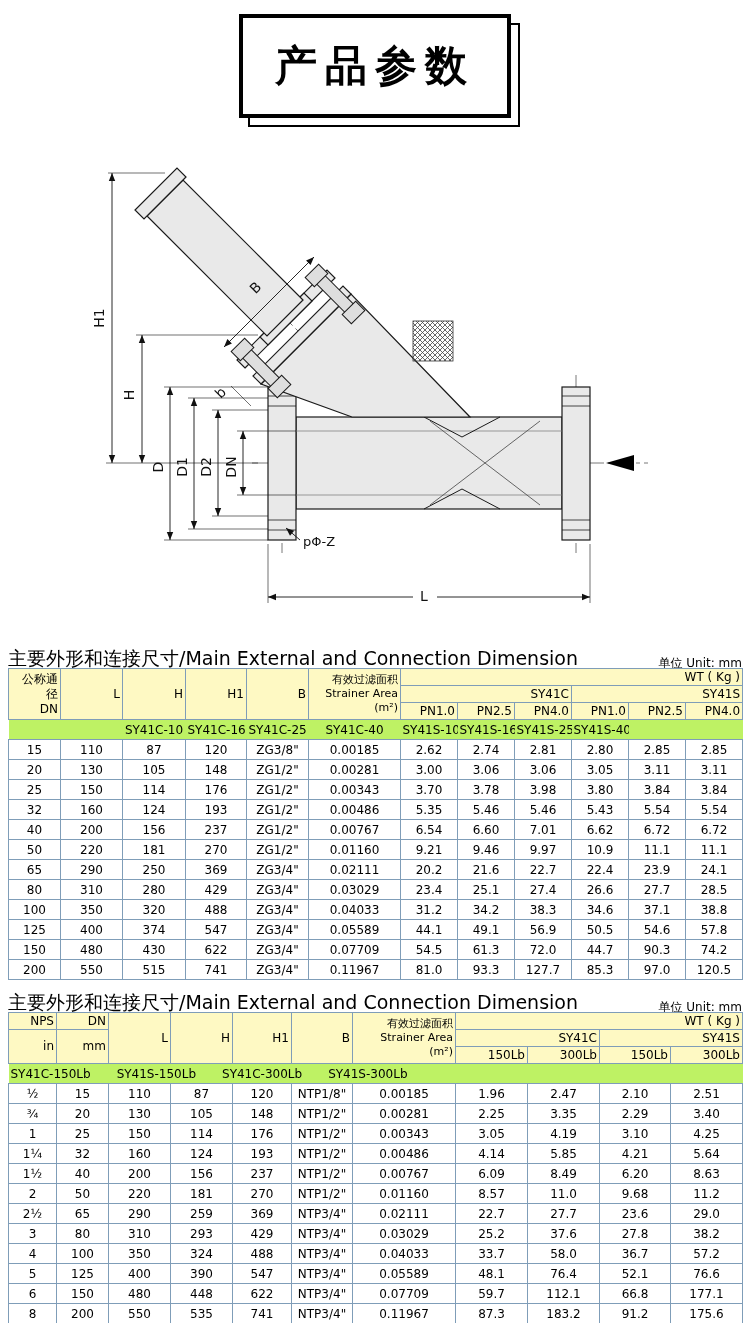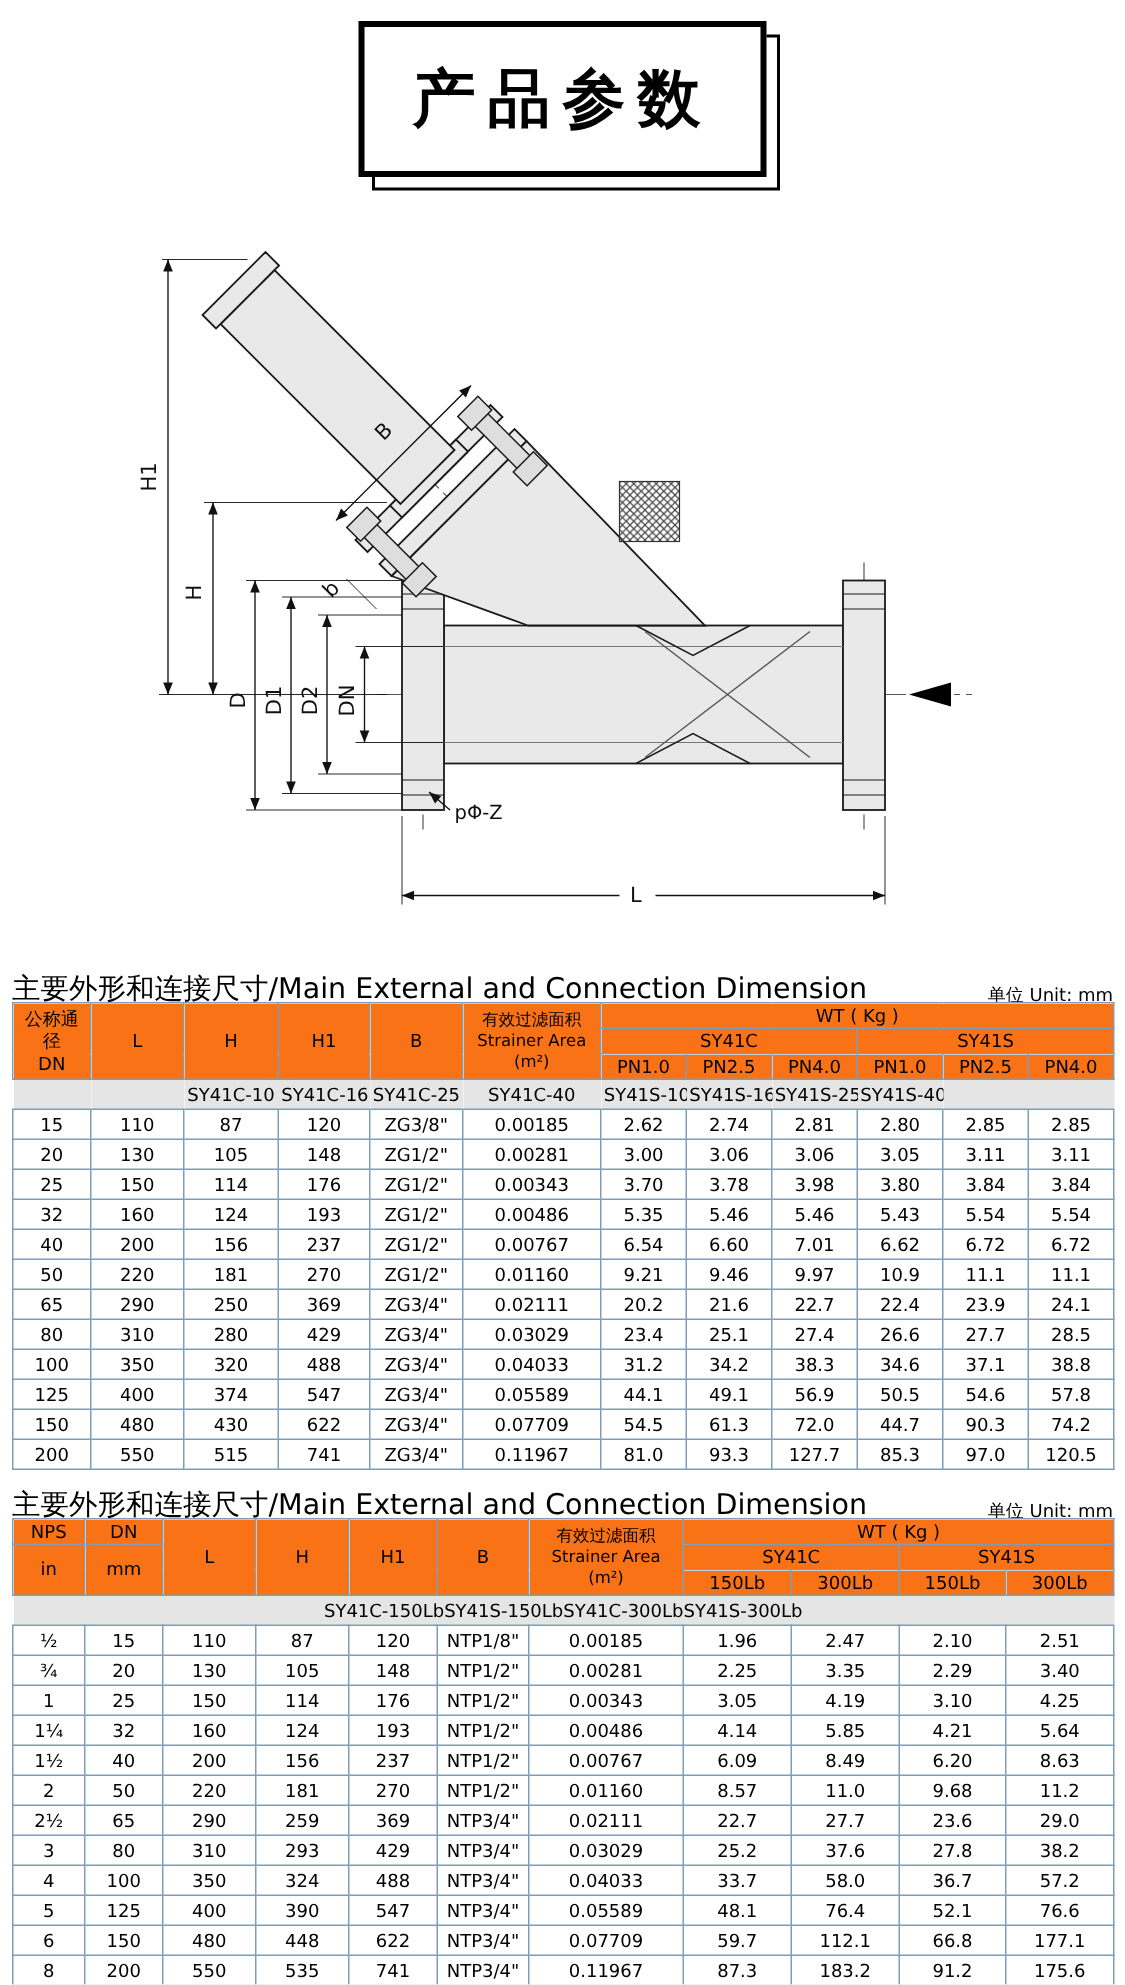--- a/index.html
+++ b/index.html
@@ -25,30 +25,30 @@
   .sec1 { top:646px; }
   .sec2 { top:990px; }
   
   table.spec { position:absolute; left:8px; width:734px; border-collapse:collapse; table-layout:fixed; background:#fff; }
   .t1 { top:668px; }
   .t2 { top:1012px; }
   table.spec th, table.spec td {
     border:1px solid #7f9db8; text-align:center; vertical-align:middle;
     font-weight:normal; padding:0 2px; overflow:hidden;
   }
-  table.spec thead th { background:#f97316; font-size:12px; line-height:1.25; }
+  table.spec thead th { background:#fef9c3; font-size:12px; line-height:1.25;text-align:right; }
   table.spec thead tr { height:17px; }
   table.spec tbody td { font-size:12px; height:19px; }
   .pre { white-space:pre-line; }
   .sa-cell { font-size:11px !important; line-height:1.3 !important; }
   tr.model-row td, tr.model-row2 td {
-    background:#e5e5e5; font-size:11px; height:16px;
+    background:#bef264; font-size:11px; height:16px;
     border-left:none; border-right:none; white-space:nowrap;
   }
-  .mflex { display:flex; justify-content:center; }
+  .mflex { display:flex; justify-content:flex-start; gap:26px; }
   .mflex span { white-space:nowrap; }
 </style>
 </head>
 <body>
 
 <div class="page">
 
   <div class="title-wrap">
     <div class="title-shadow"></div>
     <div class="title-box">产品参数</div>

